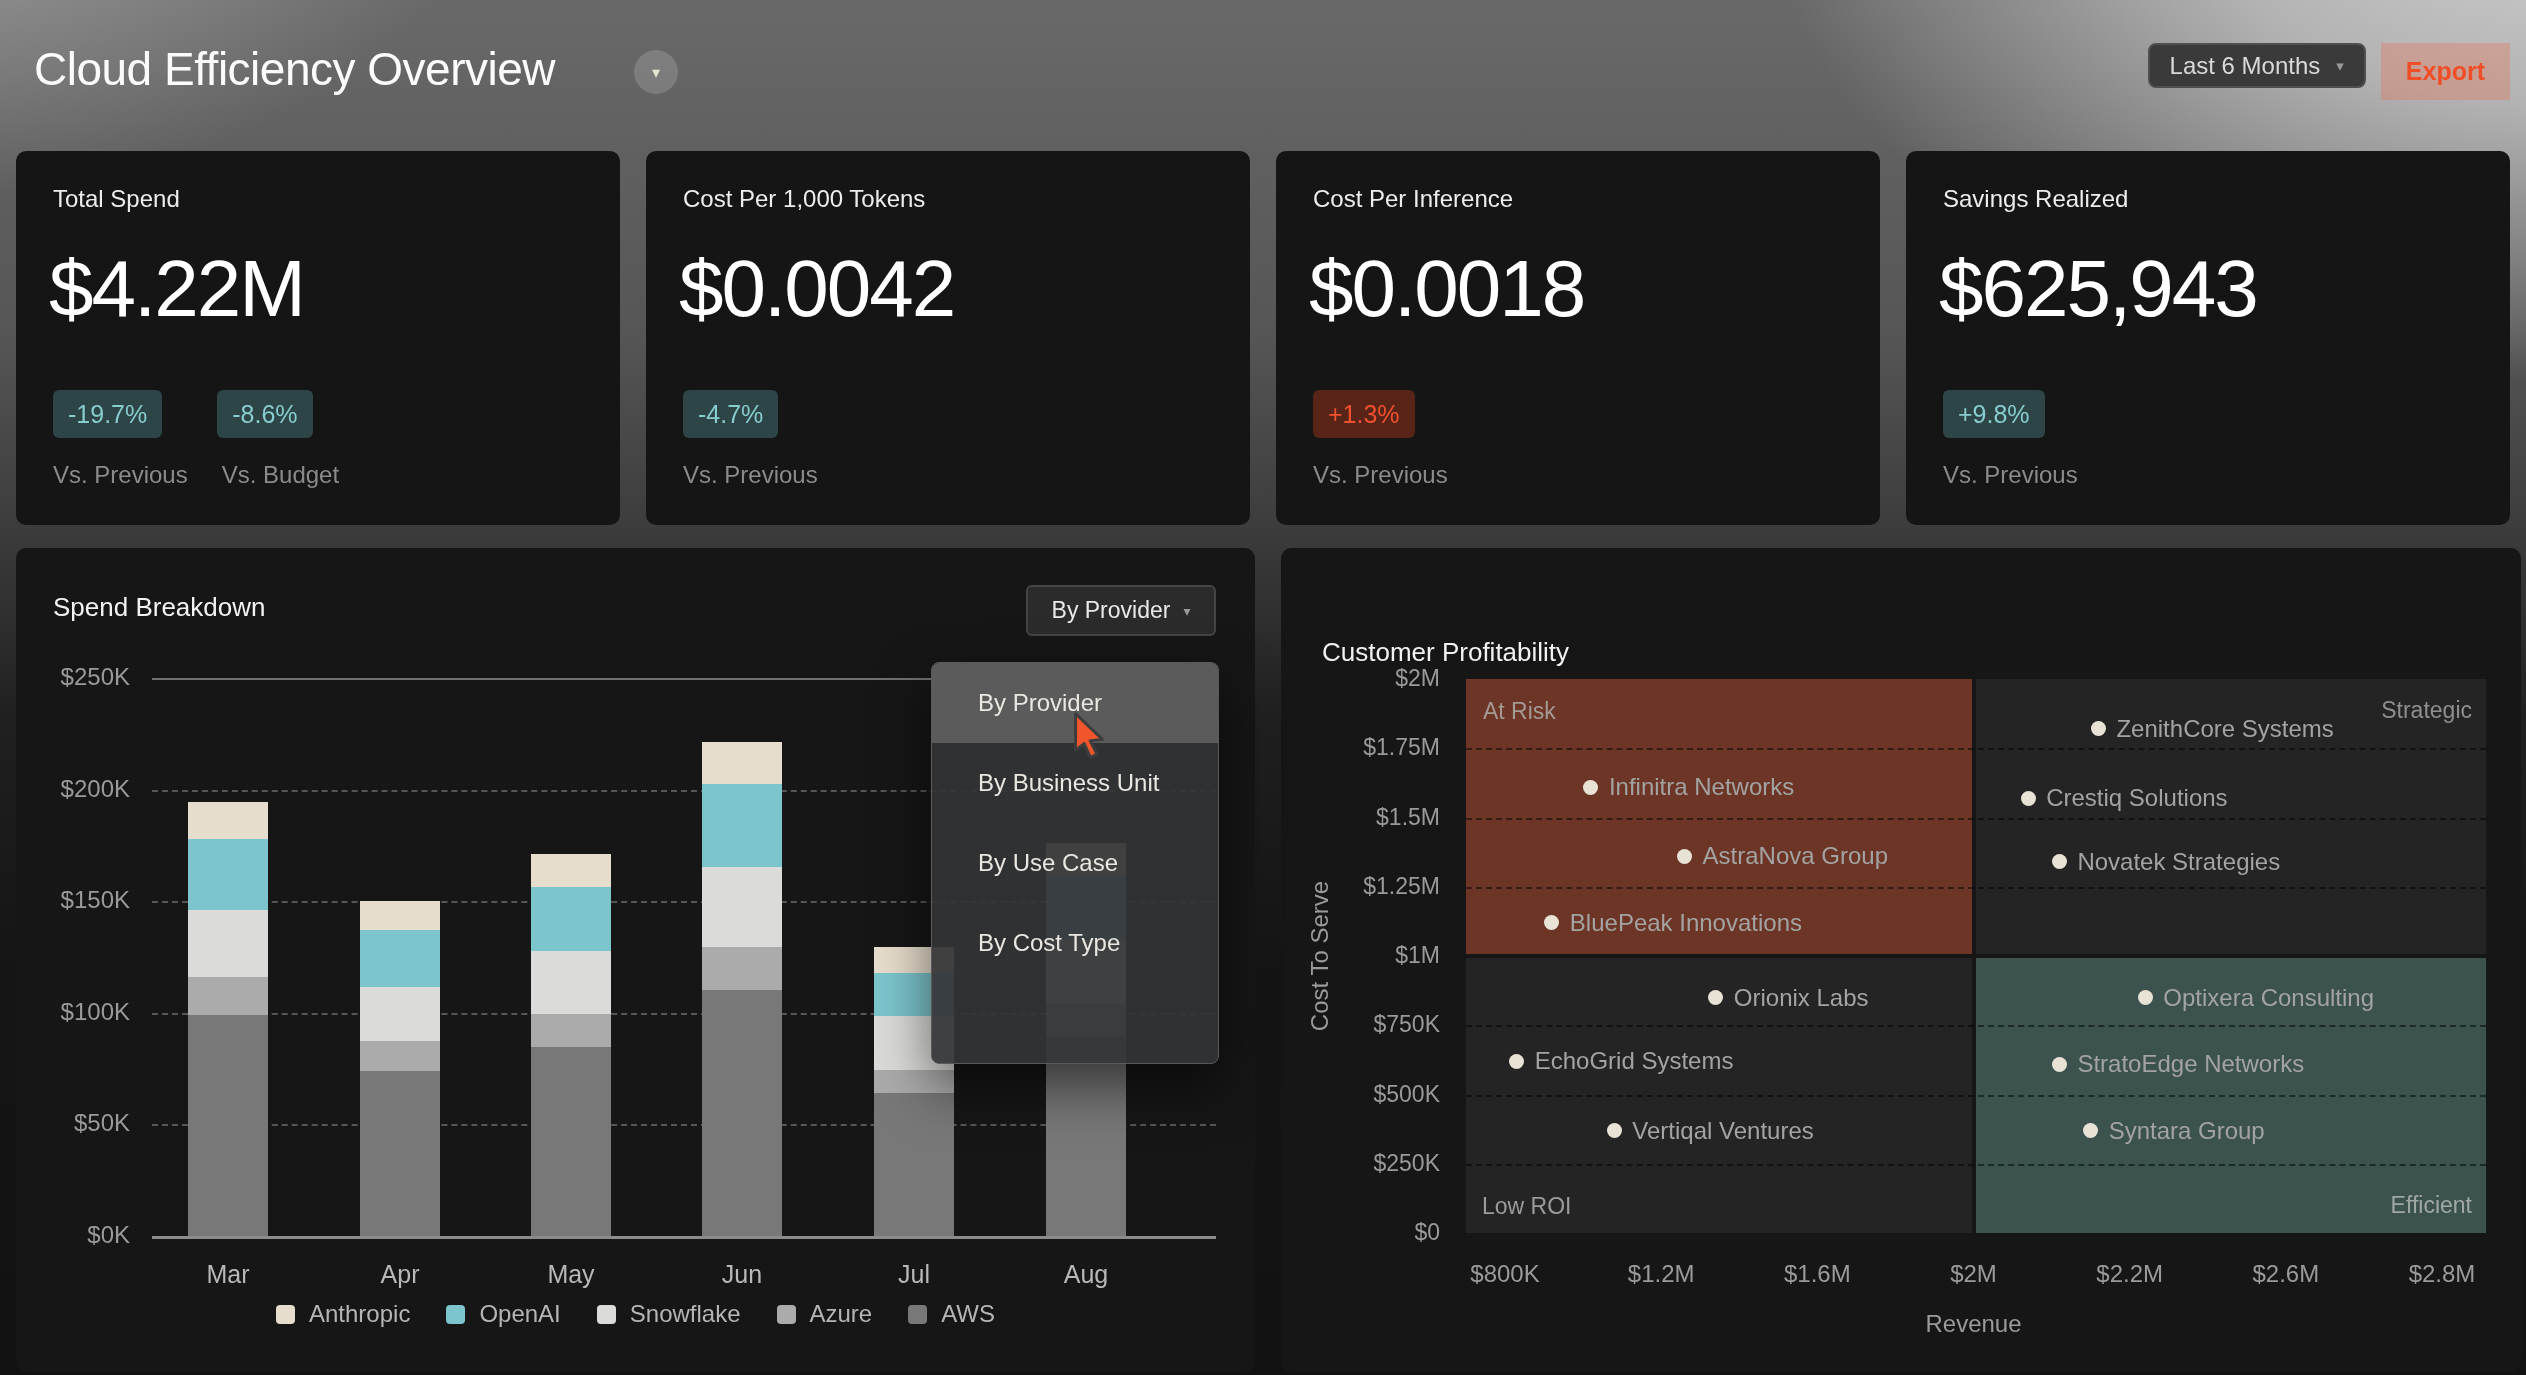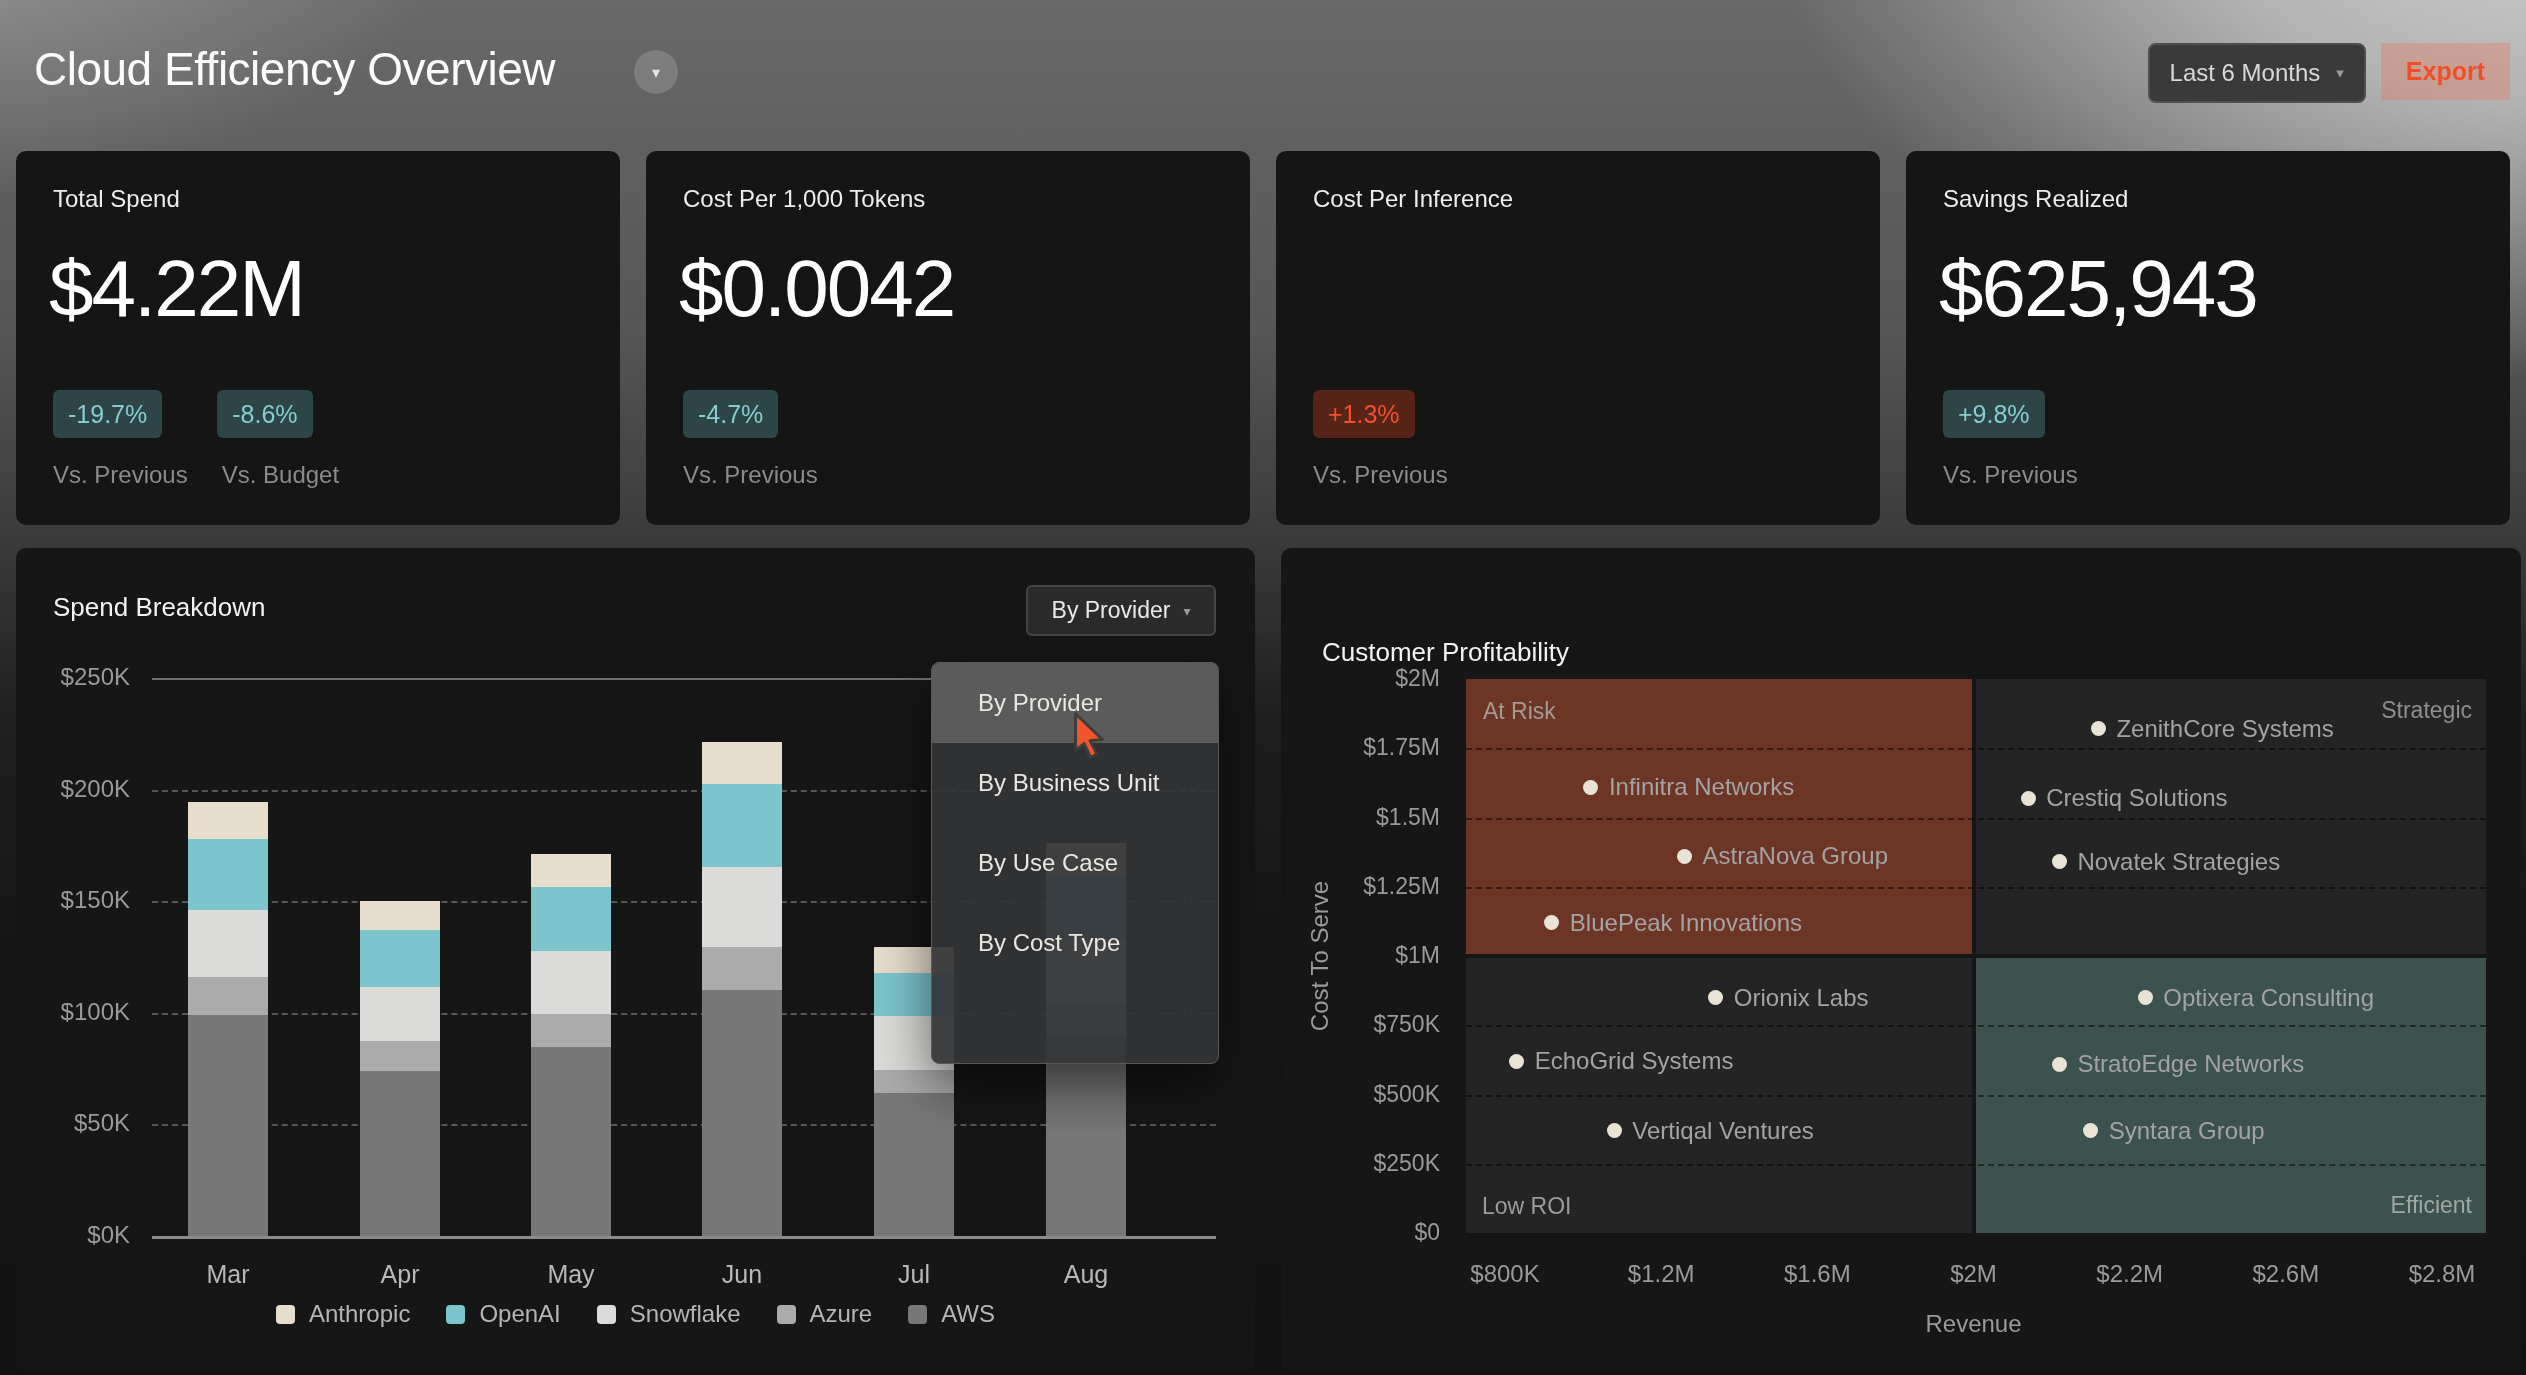--- a/index.html
+++ b/index.html
@@ -11,21 +11,21 @@
       radial-gradient(900px 520px at -4% -10%, rgba(165,165,165,0.95) 0%, rgba(140,140,140,0) 65%),
       linear-gradient(180deg,#696969 0%,#565656 24%,#3d3d3d 38%,#202020 52%,#151515 70%,#121212 100%);
   }
   
   .hdr{position:absolute;left:0;top:0;width:100%;height:150px;}
   .hdr h1{position:absolute;left:34px;top:42px;margin:0;font-size:46px;font-weight:500;letter-spacing:-0.5px;color:#fbfbfb;}
   .title-caret{position:absolute;left:634px;top:50px;width:44px;height:44px;border-radius:50%;
     background:rgba(255,255,255,0.16);border:none;color:#e9e3d6;font-size:16px;cursor:pointer;
     display:flex;align-items:center;justify-content:center;padding:0;}
   .hdr-actions{position:absolute;right:16px;top:43px;display:flex;gap:15px;}
-  .range-btn{height:60px;padding:0 20px;background:#3a3a3a;border:2px solid #4f4f4f;border-radius:8px;
+  .range-btn{height:45px;padding:0 20px;background:#3a3a3a;border:2px solid #4f4f4f;border-radius:8px;
     color:#d9d9d9;font-size:24px;font-family:inherit;display:flex;align-items:center;gap:16px;cursor:pointer;}
   .range-btn .caret{color:#9a9a9a;font-size:15px;}
   .export-btn{height:57px;padding:14px 25px;background:rgba(240,106,74,0.30);border:none;border-radius:0;
     color:#f04e26;font-size:25px;font-weight:bold;font-family:inherit;cursor:pointer;}
   
   .kpi-row{position:absolute;left:16px;top:151px;width:2494px;height:374px;display:grid;
     grid-template-columns:repeat(4,1fr);gap:26px;}
   .card{position:relative;background:#151515;border-radius:10px;}
   .card-label{position:absolute;left:37px;top:34px;font-size:24px;font-weight:500;color:#ededed;}
   .card-value{position:absolute;left:33px;top:98px;font-size:80px;font-weight:400;letter-spacing:-2px;color:#ffffff;line-height:1;}
@@ -113,20 +113,21 @@
       <div class="card-value">$0.0042</div>
       <div class="badge-row">
         <span class="badge badge--positive">-4.7%</span>
       </div>
       <div class="sub-row">
         <span>Vs. Previous</span>
       </div>
     </div>
     <div class="card">
       <div class="card-label">Cost Per Inference</div>
+      <div class="card-value">$0.0018</div>
       <div class="badge-row">
         <span class="badge badge--negative">+1.3%</span>
       </div>
       <div class="sub-row">
         <span>Vs. Previous</span>
       </div>
     </div>
     <div class="card">
       <div class="card-label">Savings Realized</div>
       <div class="card-value">$625,943</div>

